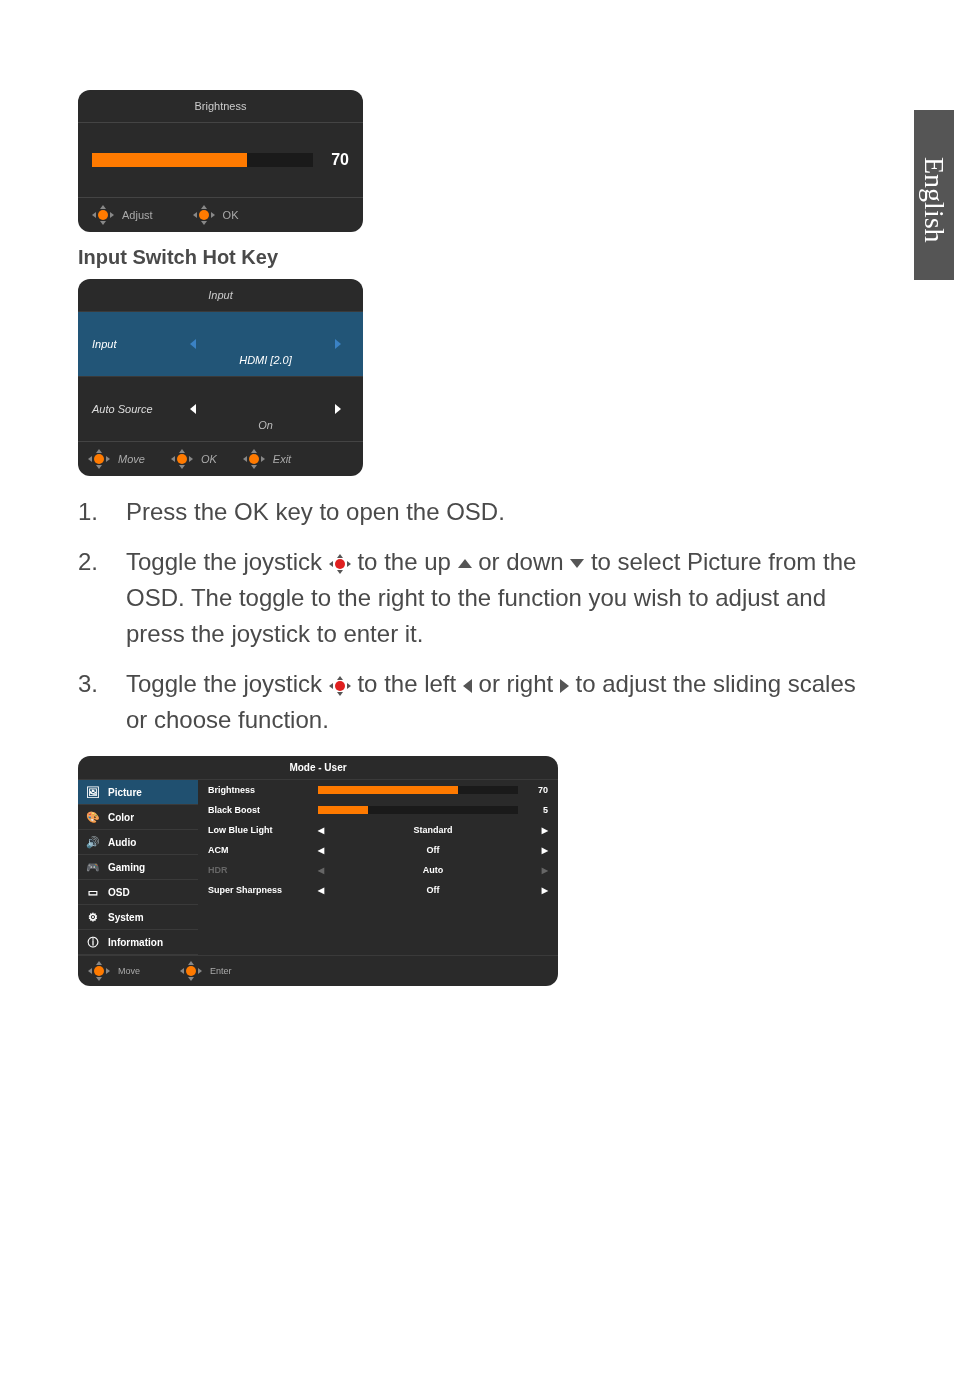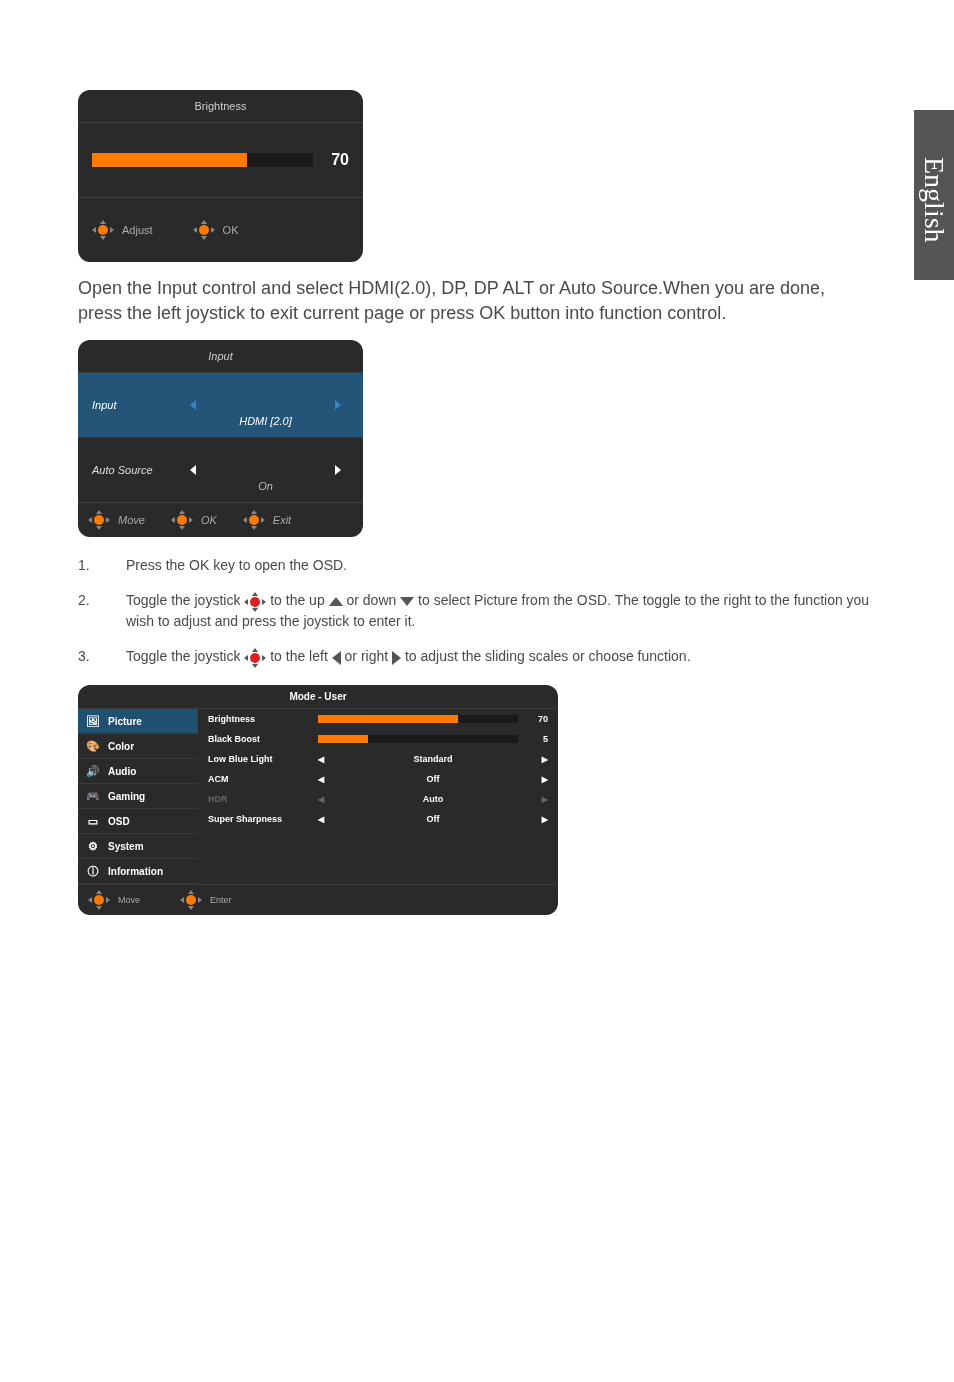--- a/index.html
+++ b/index.html
@@ -2,21 +2,21 @@
 <html><head>
 <meta charset="utf-8">
 <style>
   *{box-sizing:border-box;margin:0;padding:0;}
   body{background:#fff;font-family:Arial,Helvetica,sans-serif;font-size:14px;color:#4a4a4a;}
   .page{width:954px;min-height:1382px;position:relative;padding:90px 80px 40px 78px;}
   .lang-tab{position:absolute;top:110px;right:0;width:40px;height:170px;background:#555;color:#fff;writing-mode:vertical-rl;text-orientation:mixed;font-size:28px;font-family:"Times New Roman",serif;display:flex;align-items:center;justify-content:center;padding-top:10px;}
   h3{font-size:20px;font-weight:bold;color:#4a4a4a;margin:14px 0 10px;}
   .para{font-size:18px;color:#4a4a4a;line-height:1.4;margin-bottom:14px;}
   ol.steps{list-style:none;counter-reset:step;margin-left:0;}
-  ol.steps>li{counter-increment:step;position:relative;padding-left:48px;font-size:14px;color:#4a4a4a;line-height:1.5;margin-bottom:14px;}
+  ol.steps>li{counter-increment:step;position:relative;padding-left:48px;font-size:24px;color:#4a4a4a;line-height:1.5;margin-bottom:14px;}
   ol.steps>li::before{content:counter(step)".";position:absolute;left:0;top:0;}
   .joy-icon{display:inline-block;vertical-align:middle;position:relative;width:22px;height:18px;}
   .joy-icon::before{content:"";position:absolute;left:6px;top:4px;width:10px;height:10px;border-radius:50%;background:#e02020;}
   .joy-icon::after{content:"";position:absolute;left:0;top:6px;width:0;height:0;border-top:3px solid transparent;border-bottom:3px solid transparent;border-right:4px solid #555;}
   .joy-icon .r{position:absolute;right:0;top:6px;width:0;height:0;border-top:3px solid transparent;border-bottom:3px solid transparent;border-left:4px solid #555;}
   .joy-icon .u{position:absolute;left:8px;top:-1px;width:0;height:0;border-left:3px solid transparent;border-right:3px solid transparent;border-bottom:4px solid #555;}
   .joy-icon .d{position:absolute;left:8px;bottom:-1px;width:0;height:0;border-left:3px solid transparent;border-right:3px solid transparent;border-top:4px solid #555;}
   .arrow{display:inline-block;width:0;height:0;vertical-align:middle;}
   .arrow.up{border-left:7px solid transparent;border-right:7px solid transparent;border-bottom:9px solid #555;}
   .arrow.down{border-left:7px solid transparent;border-right:7px solid transparent;border-top:9px solid #555;}
@@ -24,21 +24,21 @@
   .arrow.right{border-top:7px solid transparent;border-bottom:7px solid transparent;border-left:9px solid #555;}
 
   
   .osd{background:#2a2a2a;color:#ddd;font-size:11px;border-radius:12px;}
   .osd-brightness{width:285px;margin-bottom:14px;}
   .osd-title{text-align:center;padding:10px 0;color:#ccc;}
   .osd-slider-row{border-top:1px solid #444;padding:28px 14px;display:flex;align-items:center;}
   .osd-slider{flex:1;height:14px;background:#ff7a00;margin-right:8px;position:relative;}
   .osd-slider .unfill{position:absolute;right:0;top:0;height:100%;background:#1a1a1a;}
   .osd-val{color:#fff;font-weight:bold;font-size:16px;margin-left:10px;}
-  .osd-hints{border-top:1px solid #444;display:flex;padding:23px 14px;gap:40px;}
+  .osd-hints{border-top:1px solid #444;display:flex;padding:8px 14px;gap:40px;}
   .hint{display:flex;align-items:center;gap:8px;color:#aaa;}
   .joy-dark{width:22px;height:18px;position:relative;}
   .joy-dark::before{content:"";position:absolute;left:6px;top:4px;width:10px;height:10px;border-radius:50%;background:#ff7a00;}
   .joy-dark .l{position:absolute;left:0;top:6px;width:0;height:0;border-top:3px solid transparent;border-bottom:3px solid transparent;border-right:4px solid #888;}
   .joy-dark .r{position:absolute;right:0;top:6px;width:0;height:0;border-top:3px solid transparent;border-bottom:3px solid transparent;border-left:4px solid #888;}
   .joy-dark .u{position:absolute;left:8px;top:-1px;width:0;height:0;border-left:3px solid transparent;border-right:3px solid transparent;border-bottom:4px solid #888;}
   .joy-dark .d{position:absolute;left:8px;bottom:-1px;width:0;height:0;border-left:3px solid transparent;border-right:3px solid transparent;border-top:4px solid #888;}
 
   .osd-input{width:285px;margin-bottom:18px;font-style:italic;}
   .input-row{display:flex;align-items:center;padding:10px 14px;border-top:1px solid #3a3a3a;}
@@ -99,21 +99,21 @@
             <span class="l"></span>
             <span class="r"></span>
             <span class="u"></span>
             <span class="d"></span>
           </div>
         <span>OK</span>
       </div>
     </div>
   </div>
 
-  <p class="para">Open the Input control and select HDMI(2.0),  DP, DP ALT or Auto Source.When you are done, press the left joystick to exit current page or press OK button into function control.</p>
+  <h3>Input Switch Hot Key</h3>
 
   <div class="osd osd-input">
     <div class="osd-title">Input</div>
     <div id="input-rows">
         <div class="input-row selected">
           <span class="label">Input</span>
           <span class="tri-l"></span>
           <span class="val">HDMI [2.0]</span>
           <span class="tri-r"></span>
         </div>

